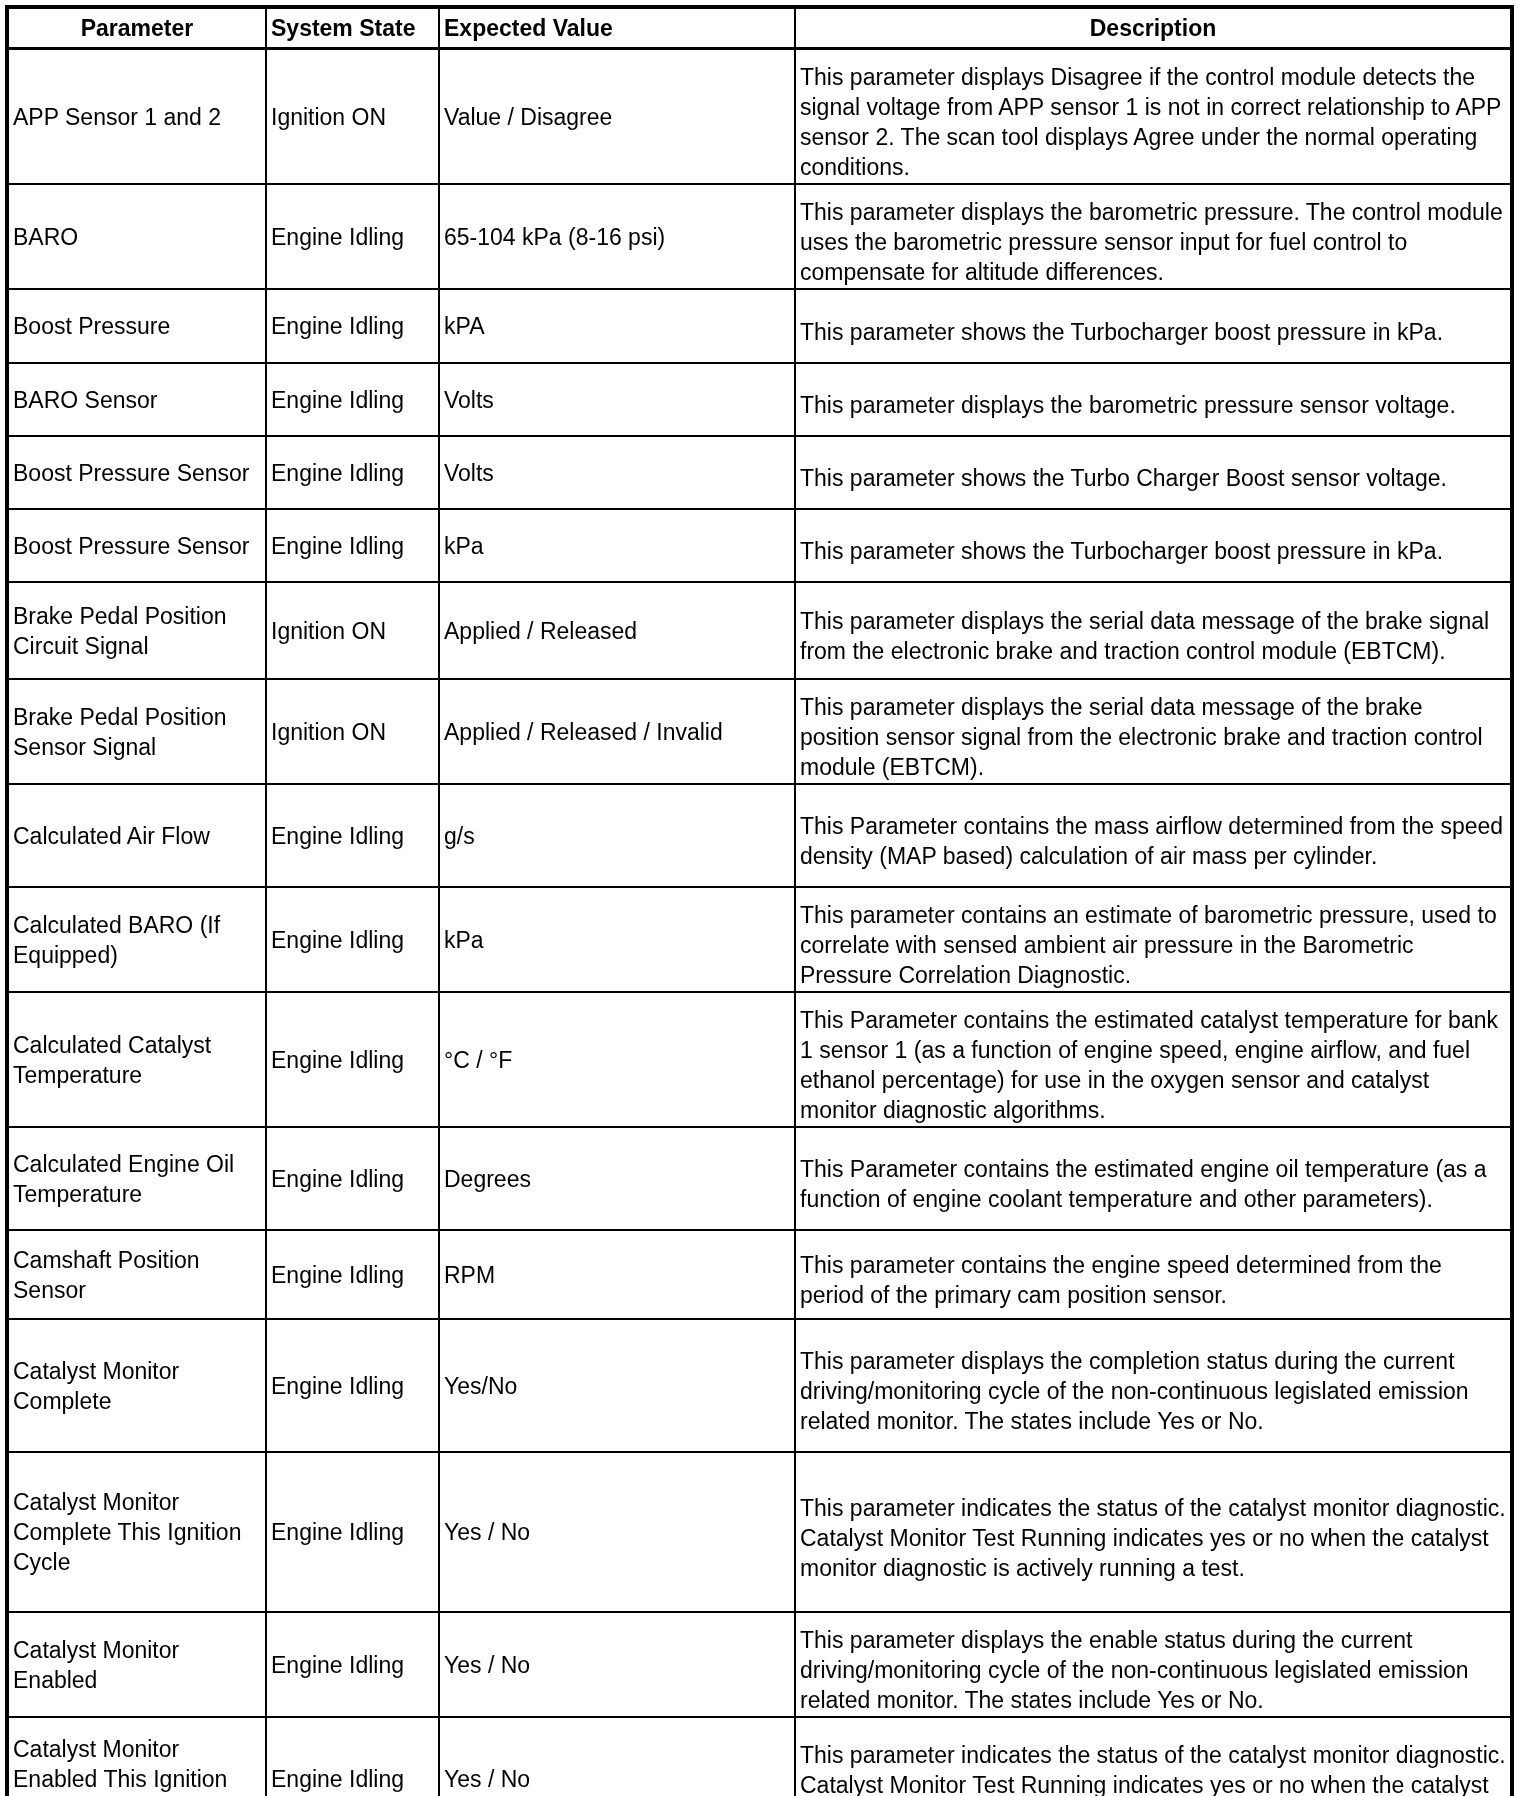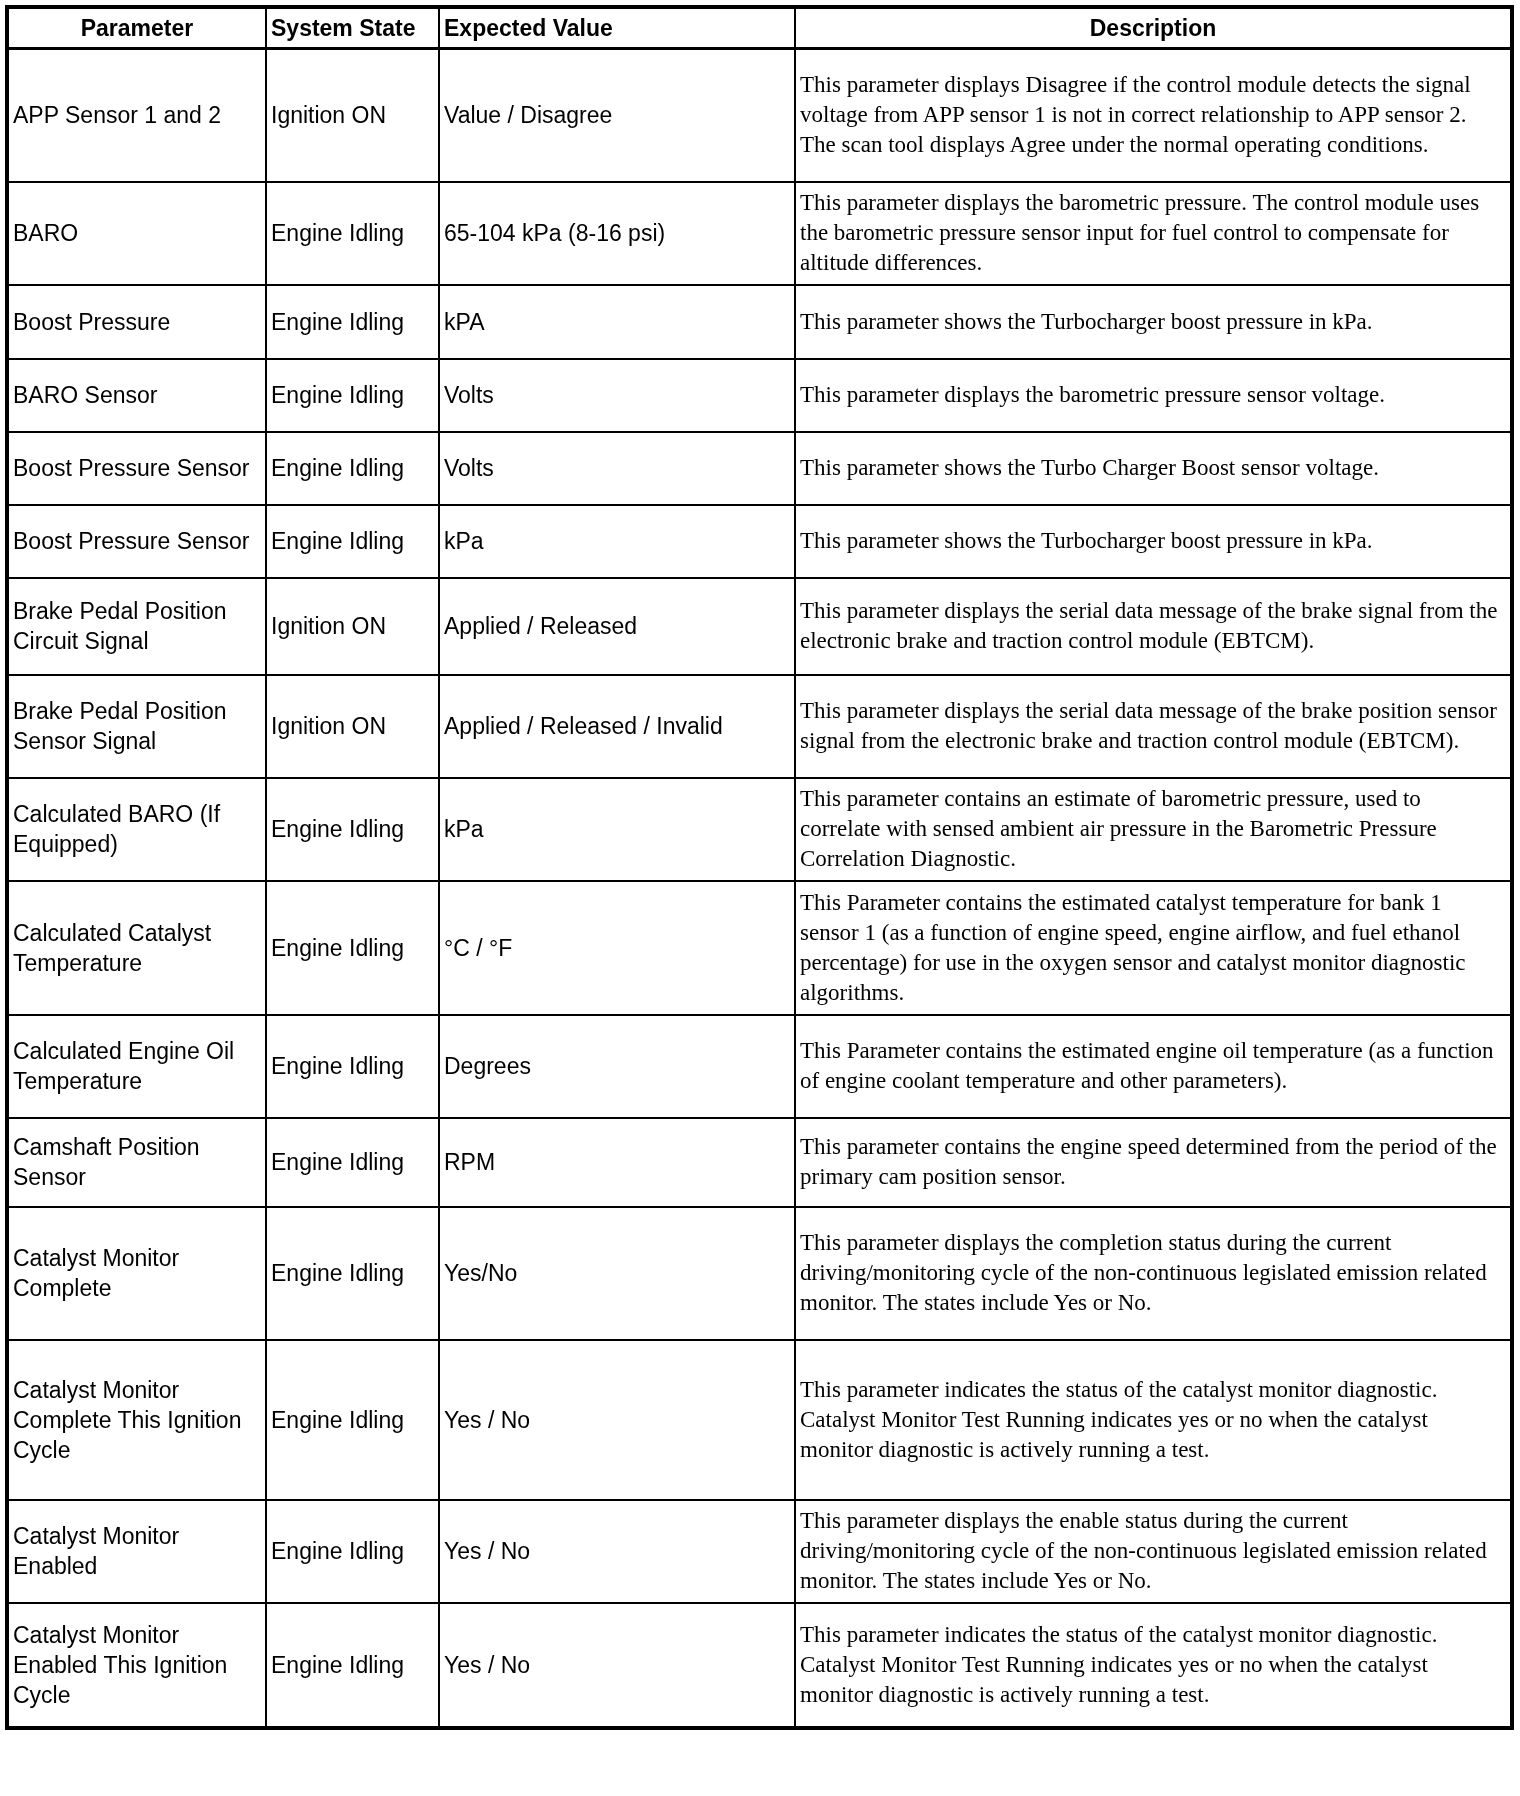--- a/index.html
+++ b/index.html
@@ -27,21 +27,21 @@
   .tbl thead th {
     height: 38px;
     font-weight: bold;
     border-bottom: 3px solid #000;
   }
   .tbl thead th.center { text-align: center; margin-top: 16px; }
   .c-param { width: 259px; }
   .c-state { width: 173px; }
   .c-exp { width: 356px; }
   .c-desc { width: auto; }
-  .tbl tbody td.desc { padding-top: 1px; padding-bottom: 1px; font-family: Liberation Serif, serif; }
+  .tbl tbody td.desc { padding-top: 12px; padding-bottom: 1px; }
 </style>
 </head>
 <body>
 
 <table class="tbl">
   <colgroup>
     <col class="c-param">
     <col class="c-state">
     <col class="c-exp">
     <col class="c-desc">
@@ -97,20 +97,26 @@
         <td>Applied / Released</td>
         <td class="desc">This parameter displays the serial data message of the brake signal from the electronic brake and traction control module (EBTCM).</td>
       </tr>
       <tr style="height: 103px;">
         <td>Brake Pedal Position Sensor Signal</td>
         <td>Ignition ON</td>
         <td>Applied / Released / Invalid</td>
         <td class="desc">This parameter displays the serial data message of the brake position sensor signal from the electronic brake and traction control module (EBTCM).</td>
       </tr>
       <tr style="height: 103px;">
+        <td>Calculated Air Flow</td>
+        <td>Engine Idling</td>
+        <td>g/s</td>
+        <td class="desc">This Parameter contains the mass airflow determined from the speed density (MAP based) calculation of air mass per cylinder.</td>
+      </tr>
+      <tr style="height: 103px;">
         <td>Calculated BARO (If Equipped)</td>
         <td>Engine Idling</td>
         <td>kPa</td>
         <td class="desc">This parameter contains an estimate of barometric pressure, used to correlate with sensed ambient air pressure in the Barometric Pressure Correlation Diagnostic.</td>
       </tr>
       <tr style="height: 134px;">
         <td>Calculated Catalyst Temperature</td>
         <td>Engine Idling</td>
         <td>°C / °F</td>
         <td class="desc">This Parameter contains the estimated catalyst temperature for bank 1 sensor 1 (as a function of engine speed, engine airflow, and fuel ethanol percentage) for use in the oxygen sensor and catalyst monitor diagnostic algorithms.</td>

